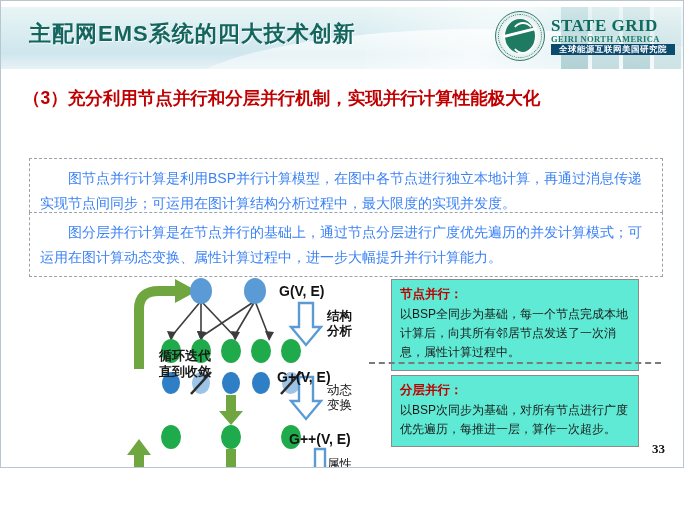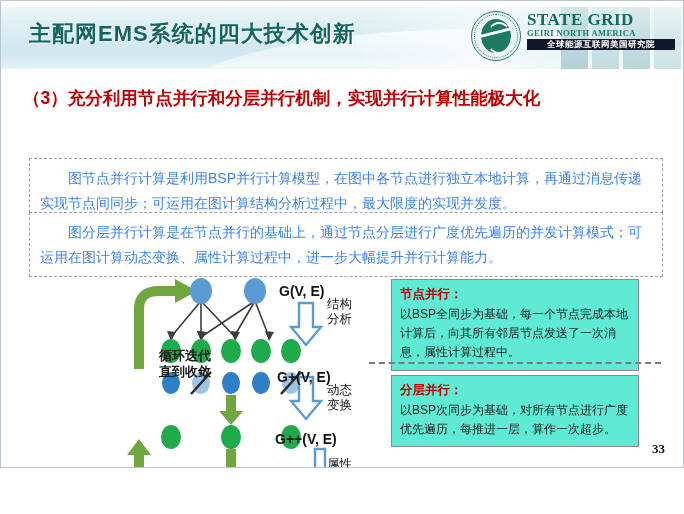--- a/index.html
+++ b/index.html
@@ -44,21 +44,21 @@
   .header .bars i:nth-child(4){background:linear-gradient(180deg,#e3f0f1,#abd0d4);}
   .slide-title{
     position:absolute;left:28px;top:18px;
     font-size:22px;font-weight:bold;letter-spacing:1px;
     color:#15655f;
     text-shadow:1px 1px 0 rgba(255,255,255,.85);
     white-space:nowrap;
   }
 
   
-  .brand{position:absolute;right:8px;top:10px;height:50px;display:flex;align-items:flex-start;gap:6px;}
+  .brand{position:absolute;right:8px;top:10px;height:50px;display:flex;align-items:center;gap:6px;}
   .brand-emblem{
     width:48px;height:48px;border-radius:50%;
     border:1.2px solid #2f7a6b;
     background:radial-gradient(circle at 50% 50%,#ffffff 0 40%,#e7f2f0 60%,#dfeeeb 100%);
     position:relative;overflow:hidden;flex:0 0 auto;
   }
   .brand-emblem .globe{
     position:absolute;left:9px;top:7px;width:30px;height:34px;border-radius:50%;
     background:#1f7a62;
   }
@@ -69,22 +69,22 @@
   .brand-emblem .globe::after{
     content:"";position:absolute;left:-2px;top:12px;width:34px;height:3px;background:#ffffff;transform:rotate(-14deg);
   }
   .brand-emblem .ring{
     position:absolute;inset:2px;border-radius:50%;border:1px dotted #2f7a6b;
   }
   .brand-text{line-height:1.05;color:#0f6b5d;}
   .brand-line1{font-size:17px;font-weight:bold;letter-spacing:.5px;color:#0f6b5d;font-family:"Liberation Serif","DejaVu Serif",serif;}
   .brand-line2{font-size:8.5px;font-weight:bold;letter-spacing:.4px;color:#1b7a68;font-family:"Liberation Serif","DejaVu Serif",serif;}
   .brand-line3{
-    font-size:8.5px;font-weight:bold;color:#ffffff;background:#0f172a;
-    padding:1px 20px;margin-top:1px;letter-spacing:.5px;
+    font-size:8.5px;font-weight:bold;color:#ffffff;background:#0c4a6e;
+    padding:1px 8px;margin-top:1px;letter-spacing:.5px;
   }
 
   
   .heading{
     position:absolute;left:22px;top:86px;width:636px;
     color:#c00000;font-size:17.5px;font-weight:bold;line-height:1.35;
   }
 
   
   .para{
@@ -102,23 +102,23 @@
   
   .diagram{position:absolute;left:118px;top:272px;width:270px;height:222px;}
   .diagram svg{display:block;}
   .loop-label{
     position:absolute;left:0px;top:75px;width:92px;
     font-size:13px;font-weight:bold;color:#1a1a1a;line-height:1.25;text-align:right;
   }
   .glabel{position:absolute;font-size:14px;font-weight:bold;color:#111;white-space:nowrap;}
   .g1{left:160px;top:10px;}
   .g2{left:158px;top:96px;}
-  .g3{left:156px;top:158px;}
+  .g3{left:170px;top:158px;}
   .steplabel{position:absolute;font-size:12.5px;color:#111;line-height:1.2;font-weight:500;}
-  .s1{left:208px;top:24px;}
+  .s1{left:208px;top:36px;font-weight:bold;}
   .s2{left:208px;top:110px;}
   .s3{left:208px;top:184px;}
 
   
   .infobox{
     position:absolute;width:248px;
     border:1px solid #8b8b8b;background:#5eead4;
     box-sizing:border-box;padding:6px 8px 7px 8px;
   }
   .ibox-1{left:390px;top:278px;}

